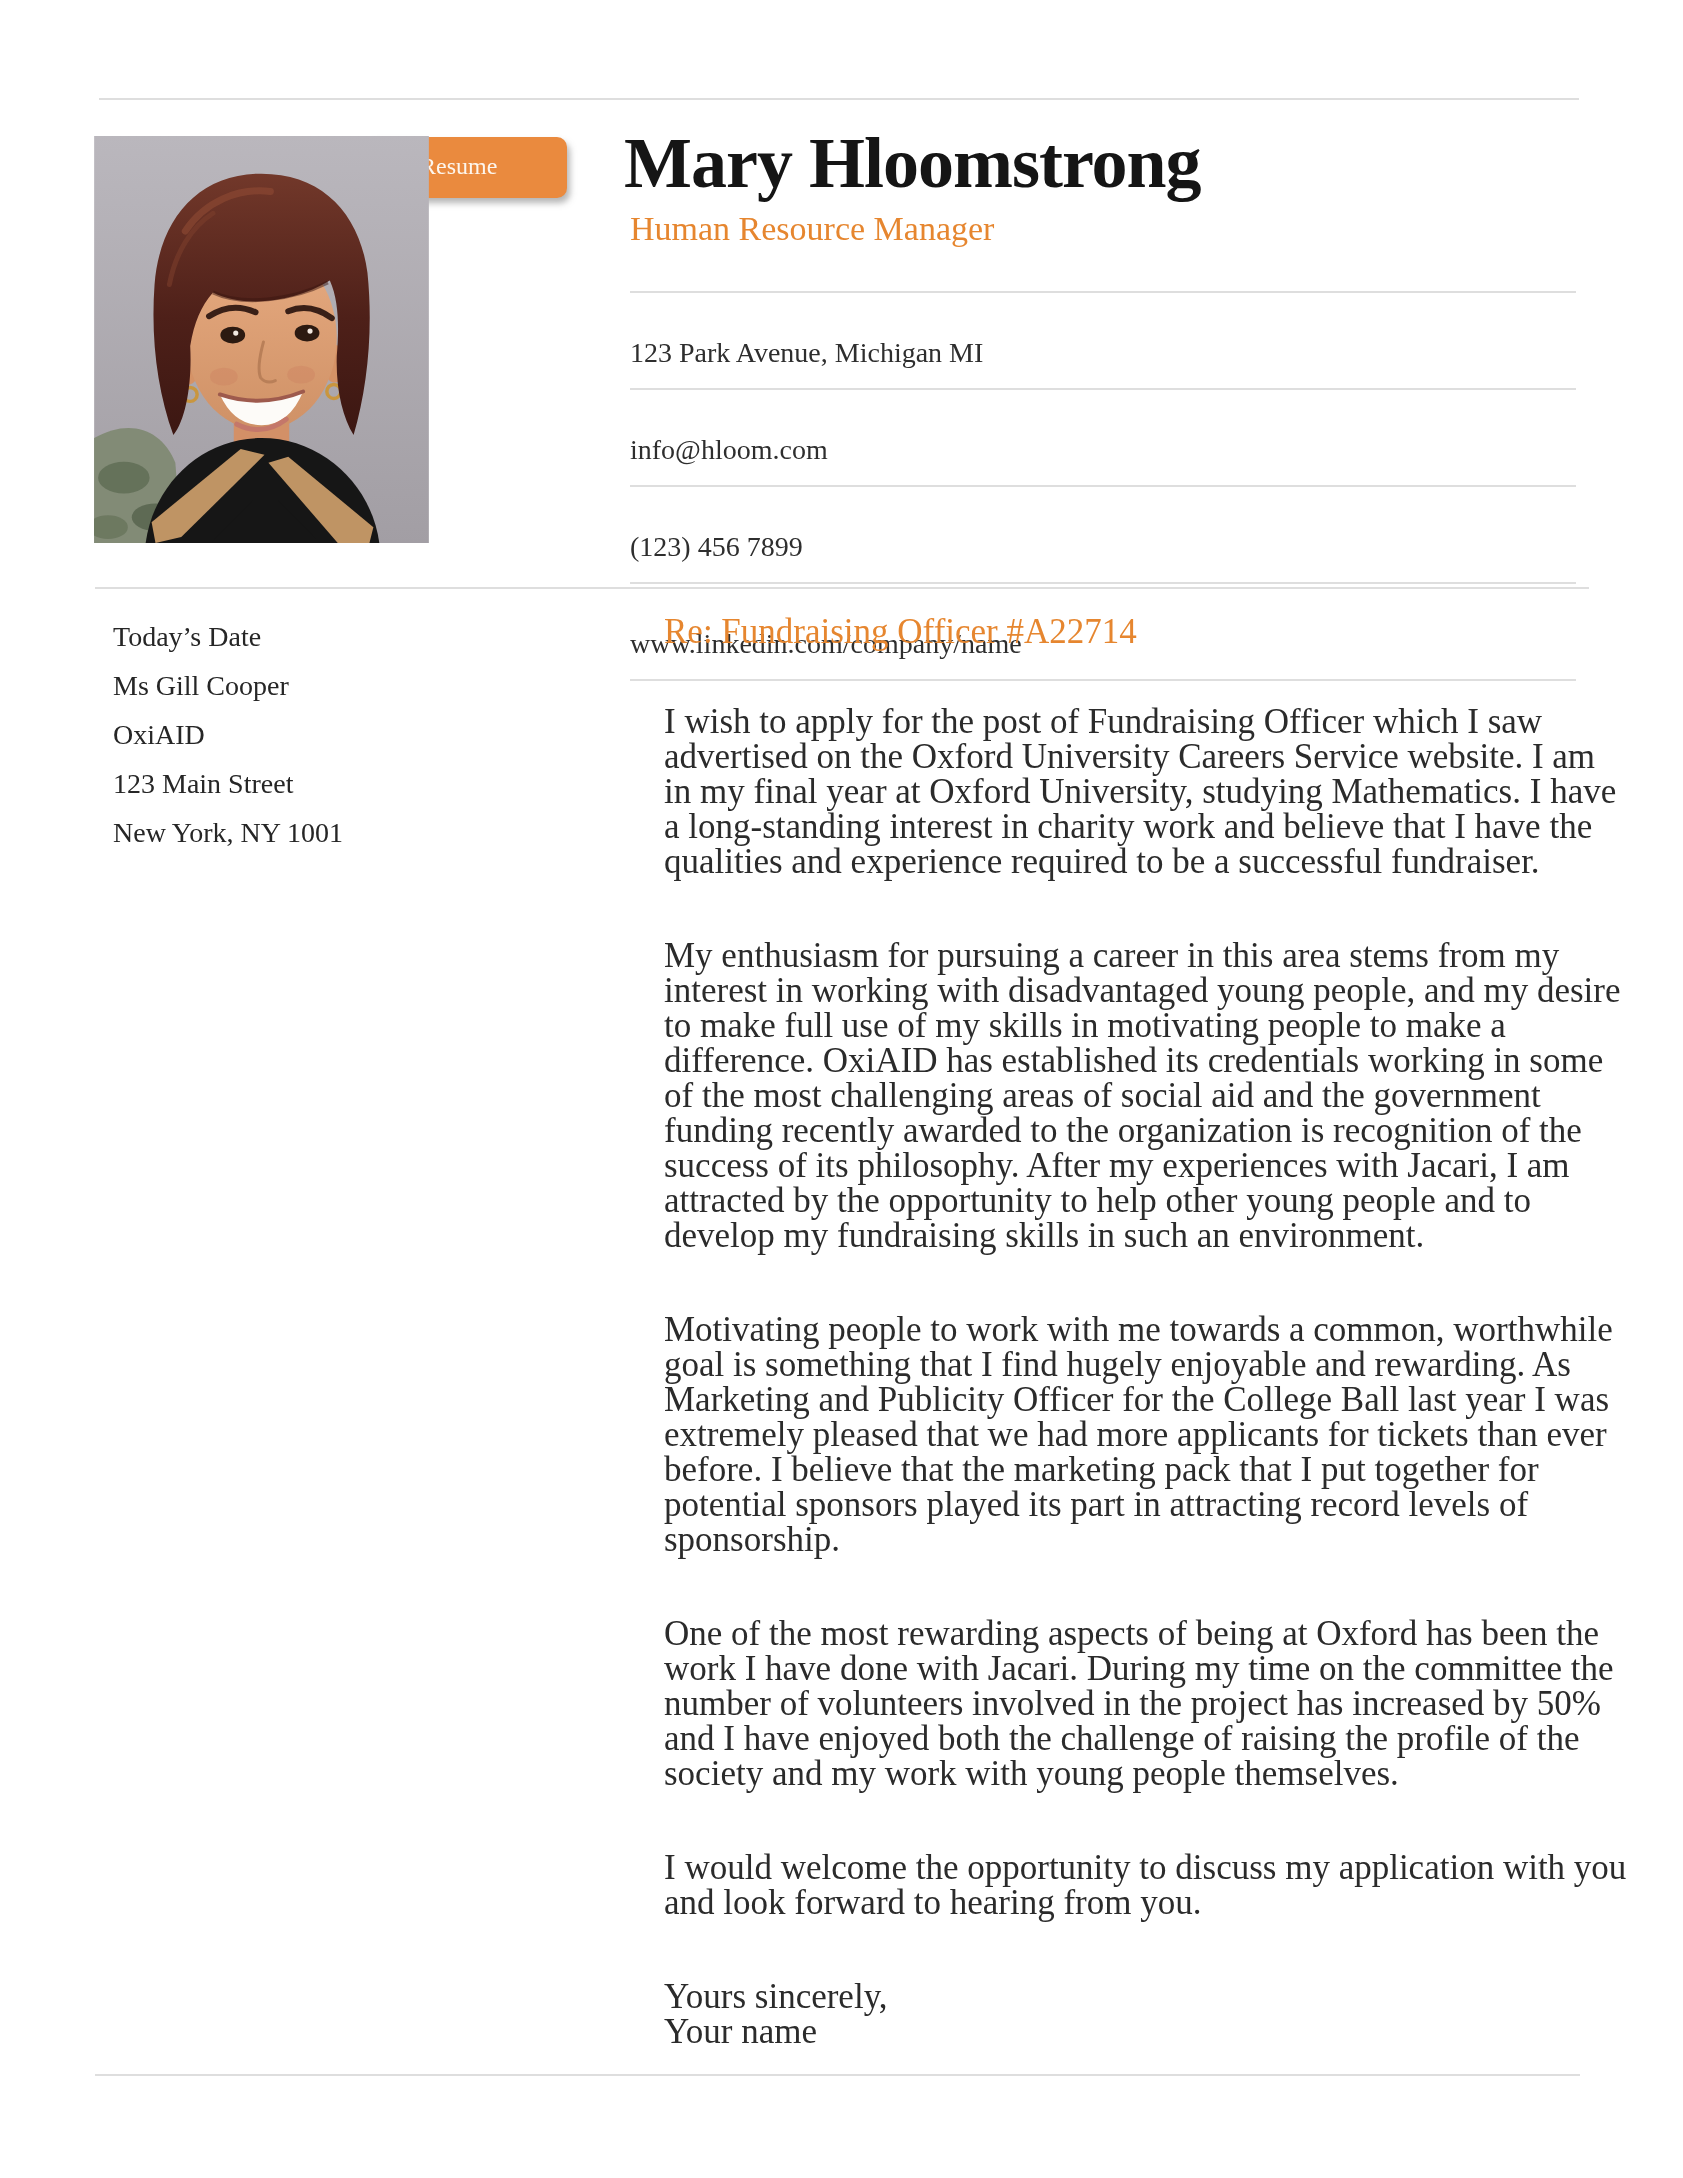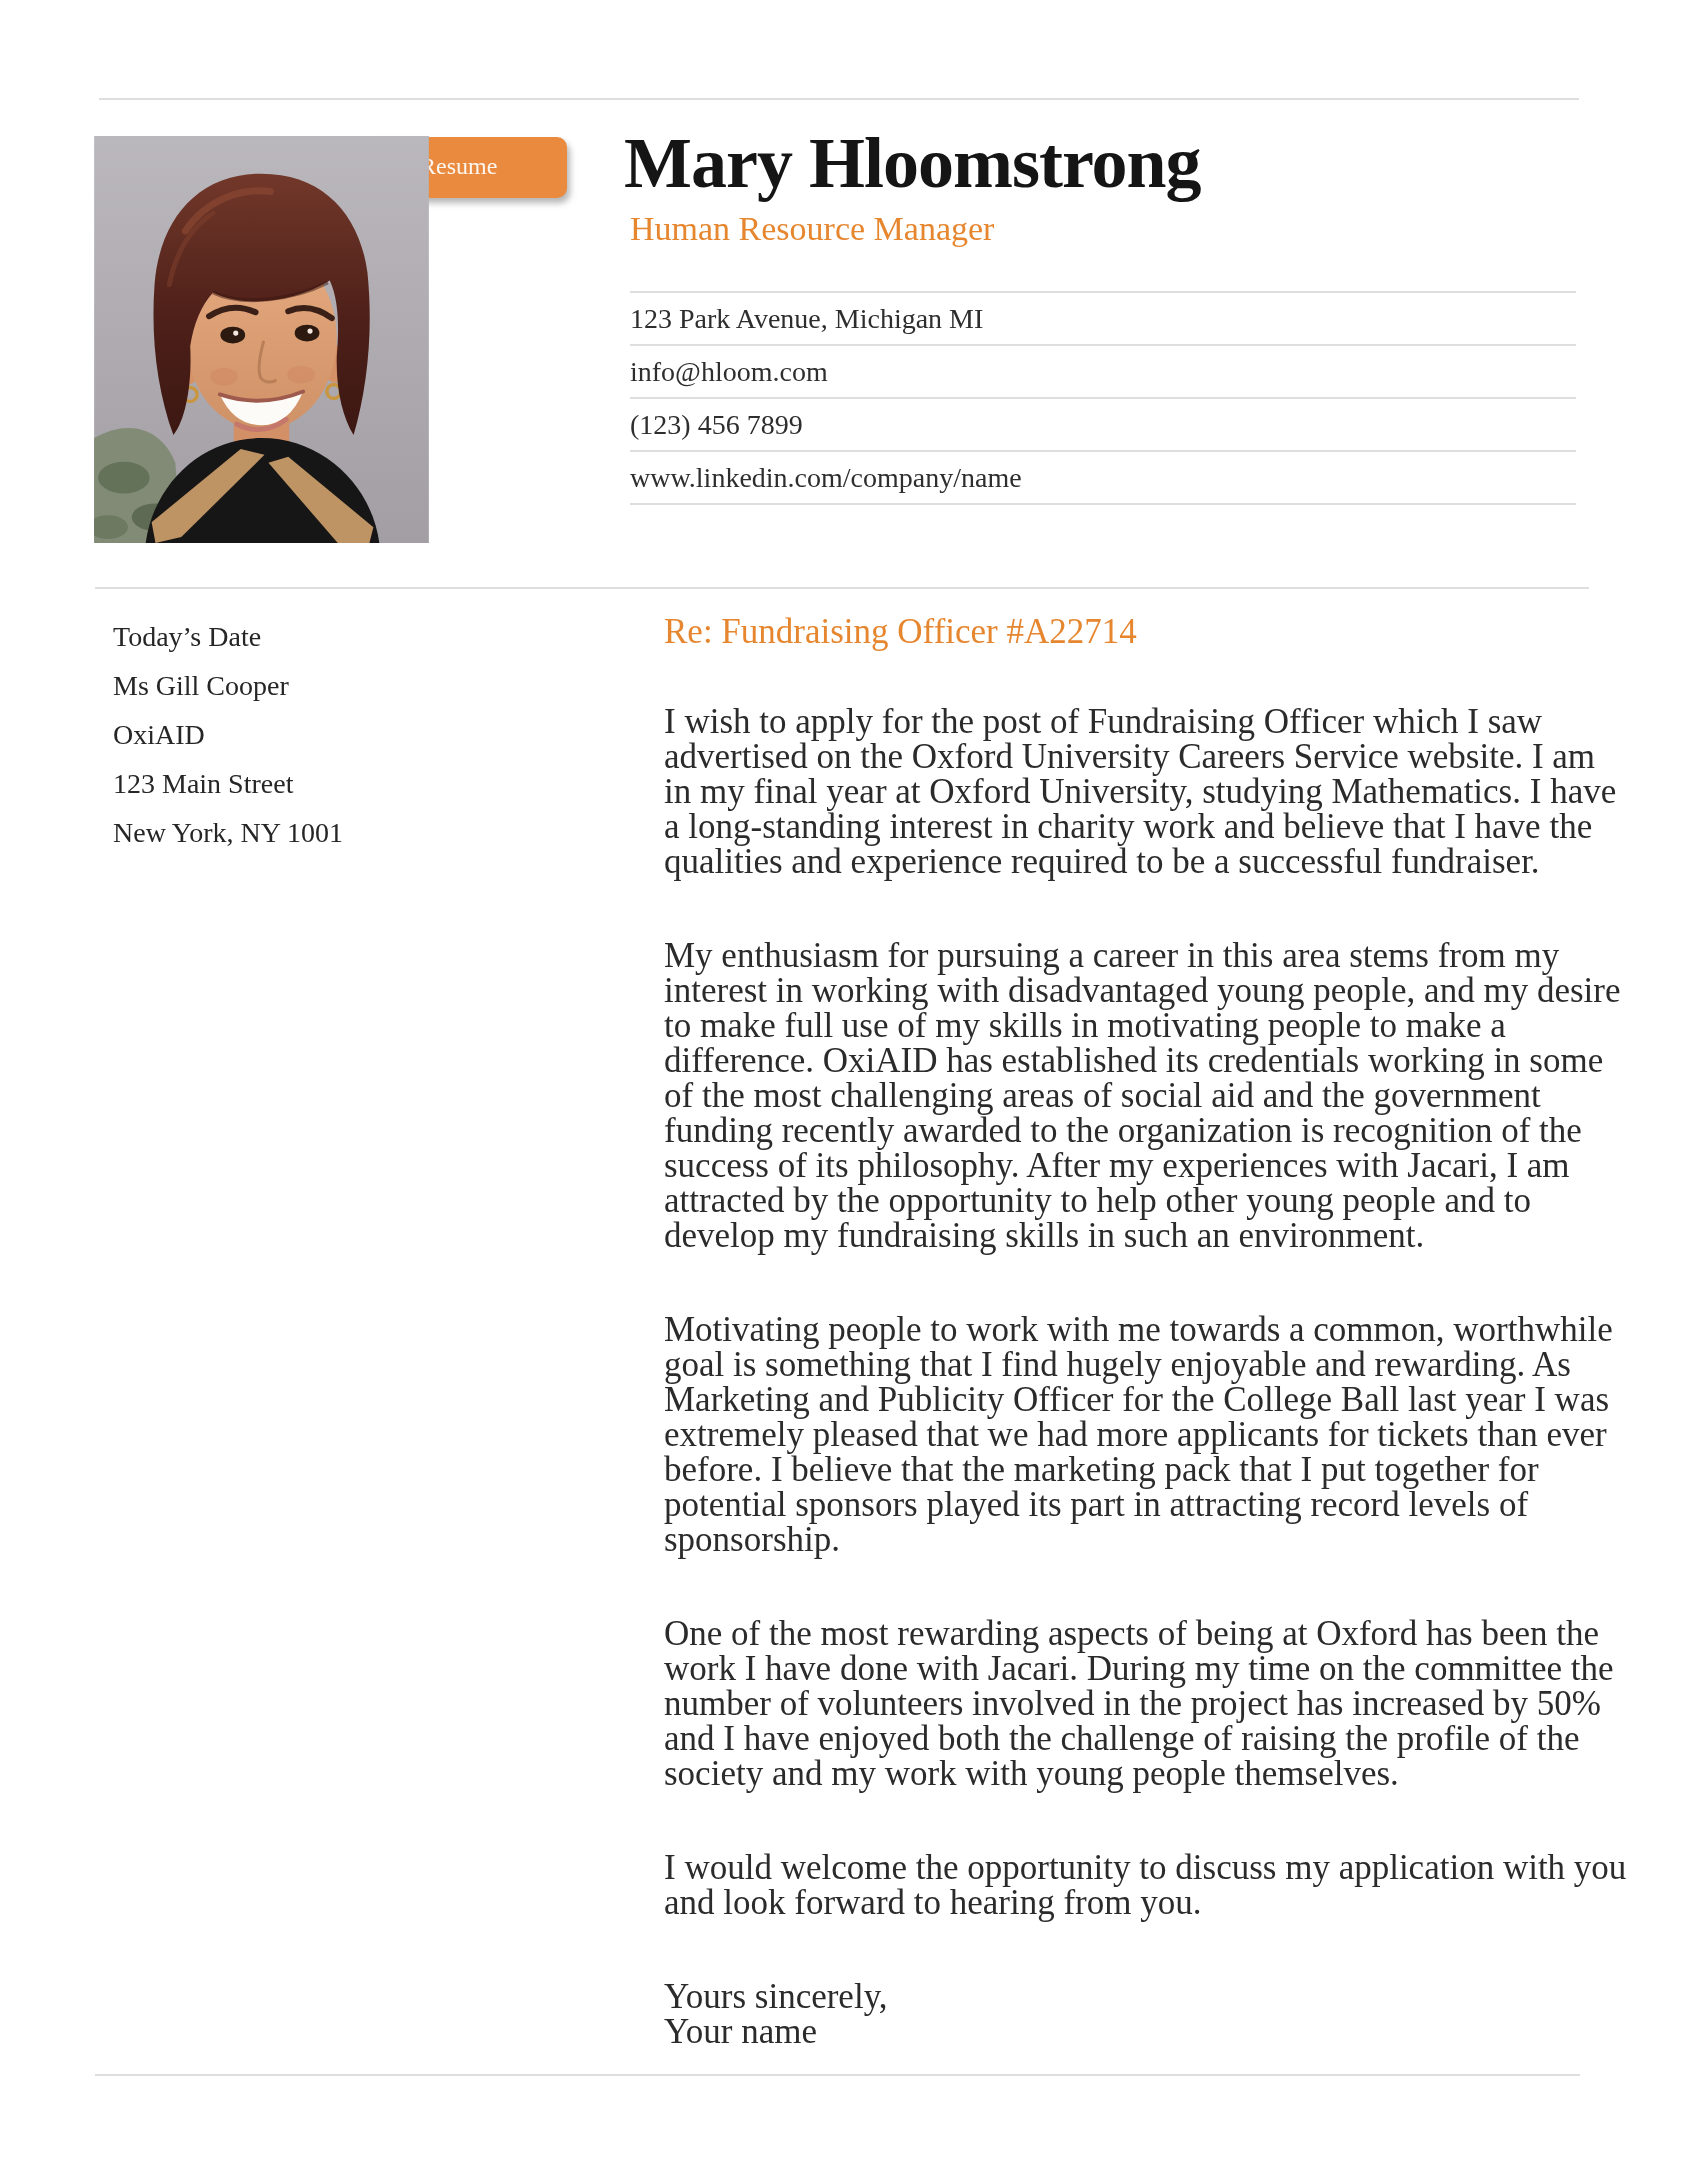--- a/index.html
+++ b/index.html
@@ -34,21 +34,21 @@
     position:absolute;left:630px;top:210px;
     font-size:34px;color:var(--accent,#e6862f);
   }
 
   .contact{
     position:absolute;left:630px;top:291px;width:946px;
     border-top:2px solid var(--divider,#dedede);
   }
   .c-row{
     height:51px;border-bottom:2px solid var(--divider,#dedede);
-    font-size:28px;display:flex;align-items:center;color:#2e2e2e;
+    font-size:28px;display:flex;color:#2e2e2e;margin-top:44px;
   }
 
   .recipient{
     position:absolute;left:113px;top:612px;
     font-size:28px;line-height:49px;color:#262626;
   }
 
   .letter{
     position:absolute;left:664px;top:614px;width:965px;
     font-size:35px;line-height:35px;color:#2b2b2b;

